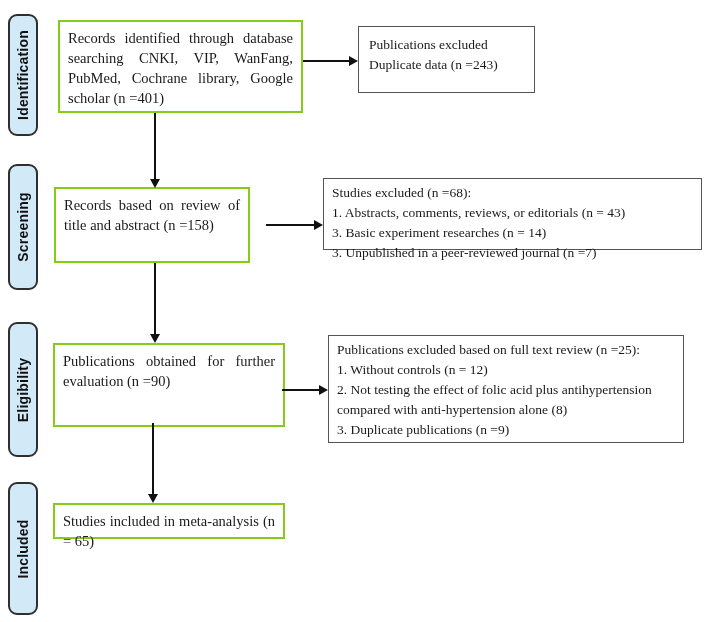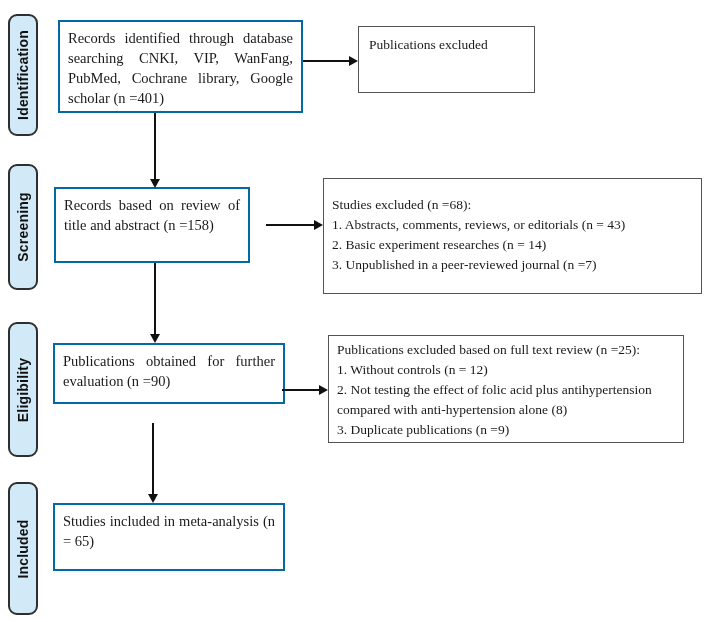--- a/index.html
+++ b/index.html
@@ -13,21 +13,21 @@
     background:#d2eaf8; border:2px solid #2f2f2f; border-radius:9px;
     display:flex; align-items:center; justify-content:center;
   }
   .stage .vtext {
     transform:rotate(-90deg); white-space:nowrap;
     font-family:"Liberation Sans","DejaVu Sans",sans-serif;
     font-weight:bold; font-size:14px; color:#111; letter-spacing:0.2px;
   }
   .box {
     position:absolute; box-sizing:border-box; background:#ffffff;
-    border:2px solid #0369a1;
+    border:2px solid #84cc16;
   }
   .main-box {
     font-size:14.5px; line-height:20px; padding:6px 8px;
     text-align:justify; text-justify:inter-word;
   }
   .side-box {
     border-width:1.5px; border-color:#545454;
     font-size:13.5px; line-height:20px;
   }
   .side-box .line { display:block; }
@@ -59,32 +59,33 @@
     <span class="vtext">Eligibility</span>
   </div>
   <div class="stage" style="top:482px;height:133px;">
     <span class="vtext">Included</span>
   </div>
 
   <div class="box main-box" style="left:58px;top:20px;width:245px;height:93px;">Records identified through database searching CNKI, VIP, WanFang, PubMed, Cochrane library, Google scholar (n =401)</div>
 
   <div class="box main-box" style="left:54px;top:187px;width:196px;height:76px;">Records based on review of title and abstract (n =158)</div>
 
-  <div class="box main-box" style="left:53px;top:343px;width:232px;height:61px;">Publications obtained for further evaluation (n =90)</div>
+  <div class="box main-box" style="left:53px;top:343px;width:232px;height:84px;">Publications obtained for further evaluation (n =90)</div>
 
-  <div class="box main-box" style="left:53px;top:503px;width:232px;height:68px;">Studies included in meta-analysis (n = 65)</div>
+  <div class="box main-box" style="left:53px;top:503px;width:232px;height:36px;">Studies included in meta-analysis (n = 65)</div>
 
   <div class="box side-box" style="left:358px;top:26px;width:177px;height:67px;padding:8px 10px;">
     <span class="line">Publications excluded</span>
+    <span class="line">Duplicate data (n =243)</span>
   </div>
 
-  <div class="box side-box" style="left:323px;top:178px;width:379px;height:116px;padding:16px 8px;">
+  <div class="box side-box" style="left:323px;top:178px;width:379px;height:72px;padding:4px 8px;">
     <span class="line">Studies excluded (n =68):</span>
     <span class="line">1. Abstracts, comments, reviews, or editorials (n = 43)</span>
-    <span class="line">2. Basic experiment researches (n = 14)</span>
+    <span class="line">3. Basic experiment researches (n = 14)</span>
     <span class="line">3. Unpublished in a peer-reviewed journal (n =7)</span>
   </div>
 
   <div class="box side-box" style="left:328px;top:335px;width:356px;height:108px;padding:4px 8px;">
     <span class="line">Publications excluded based on full text review (n =25):</span>
     <span class="line">1. Without controls (n = 12)</span>
     <span class="line">2. Not testing the effect of folic acid plus antihypertension compared with anti-hypertension alone (8)</span>
     <span class="line">3. Duplicate publications (n =9)</span>
   </div>
 

